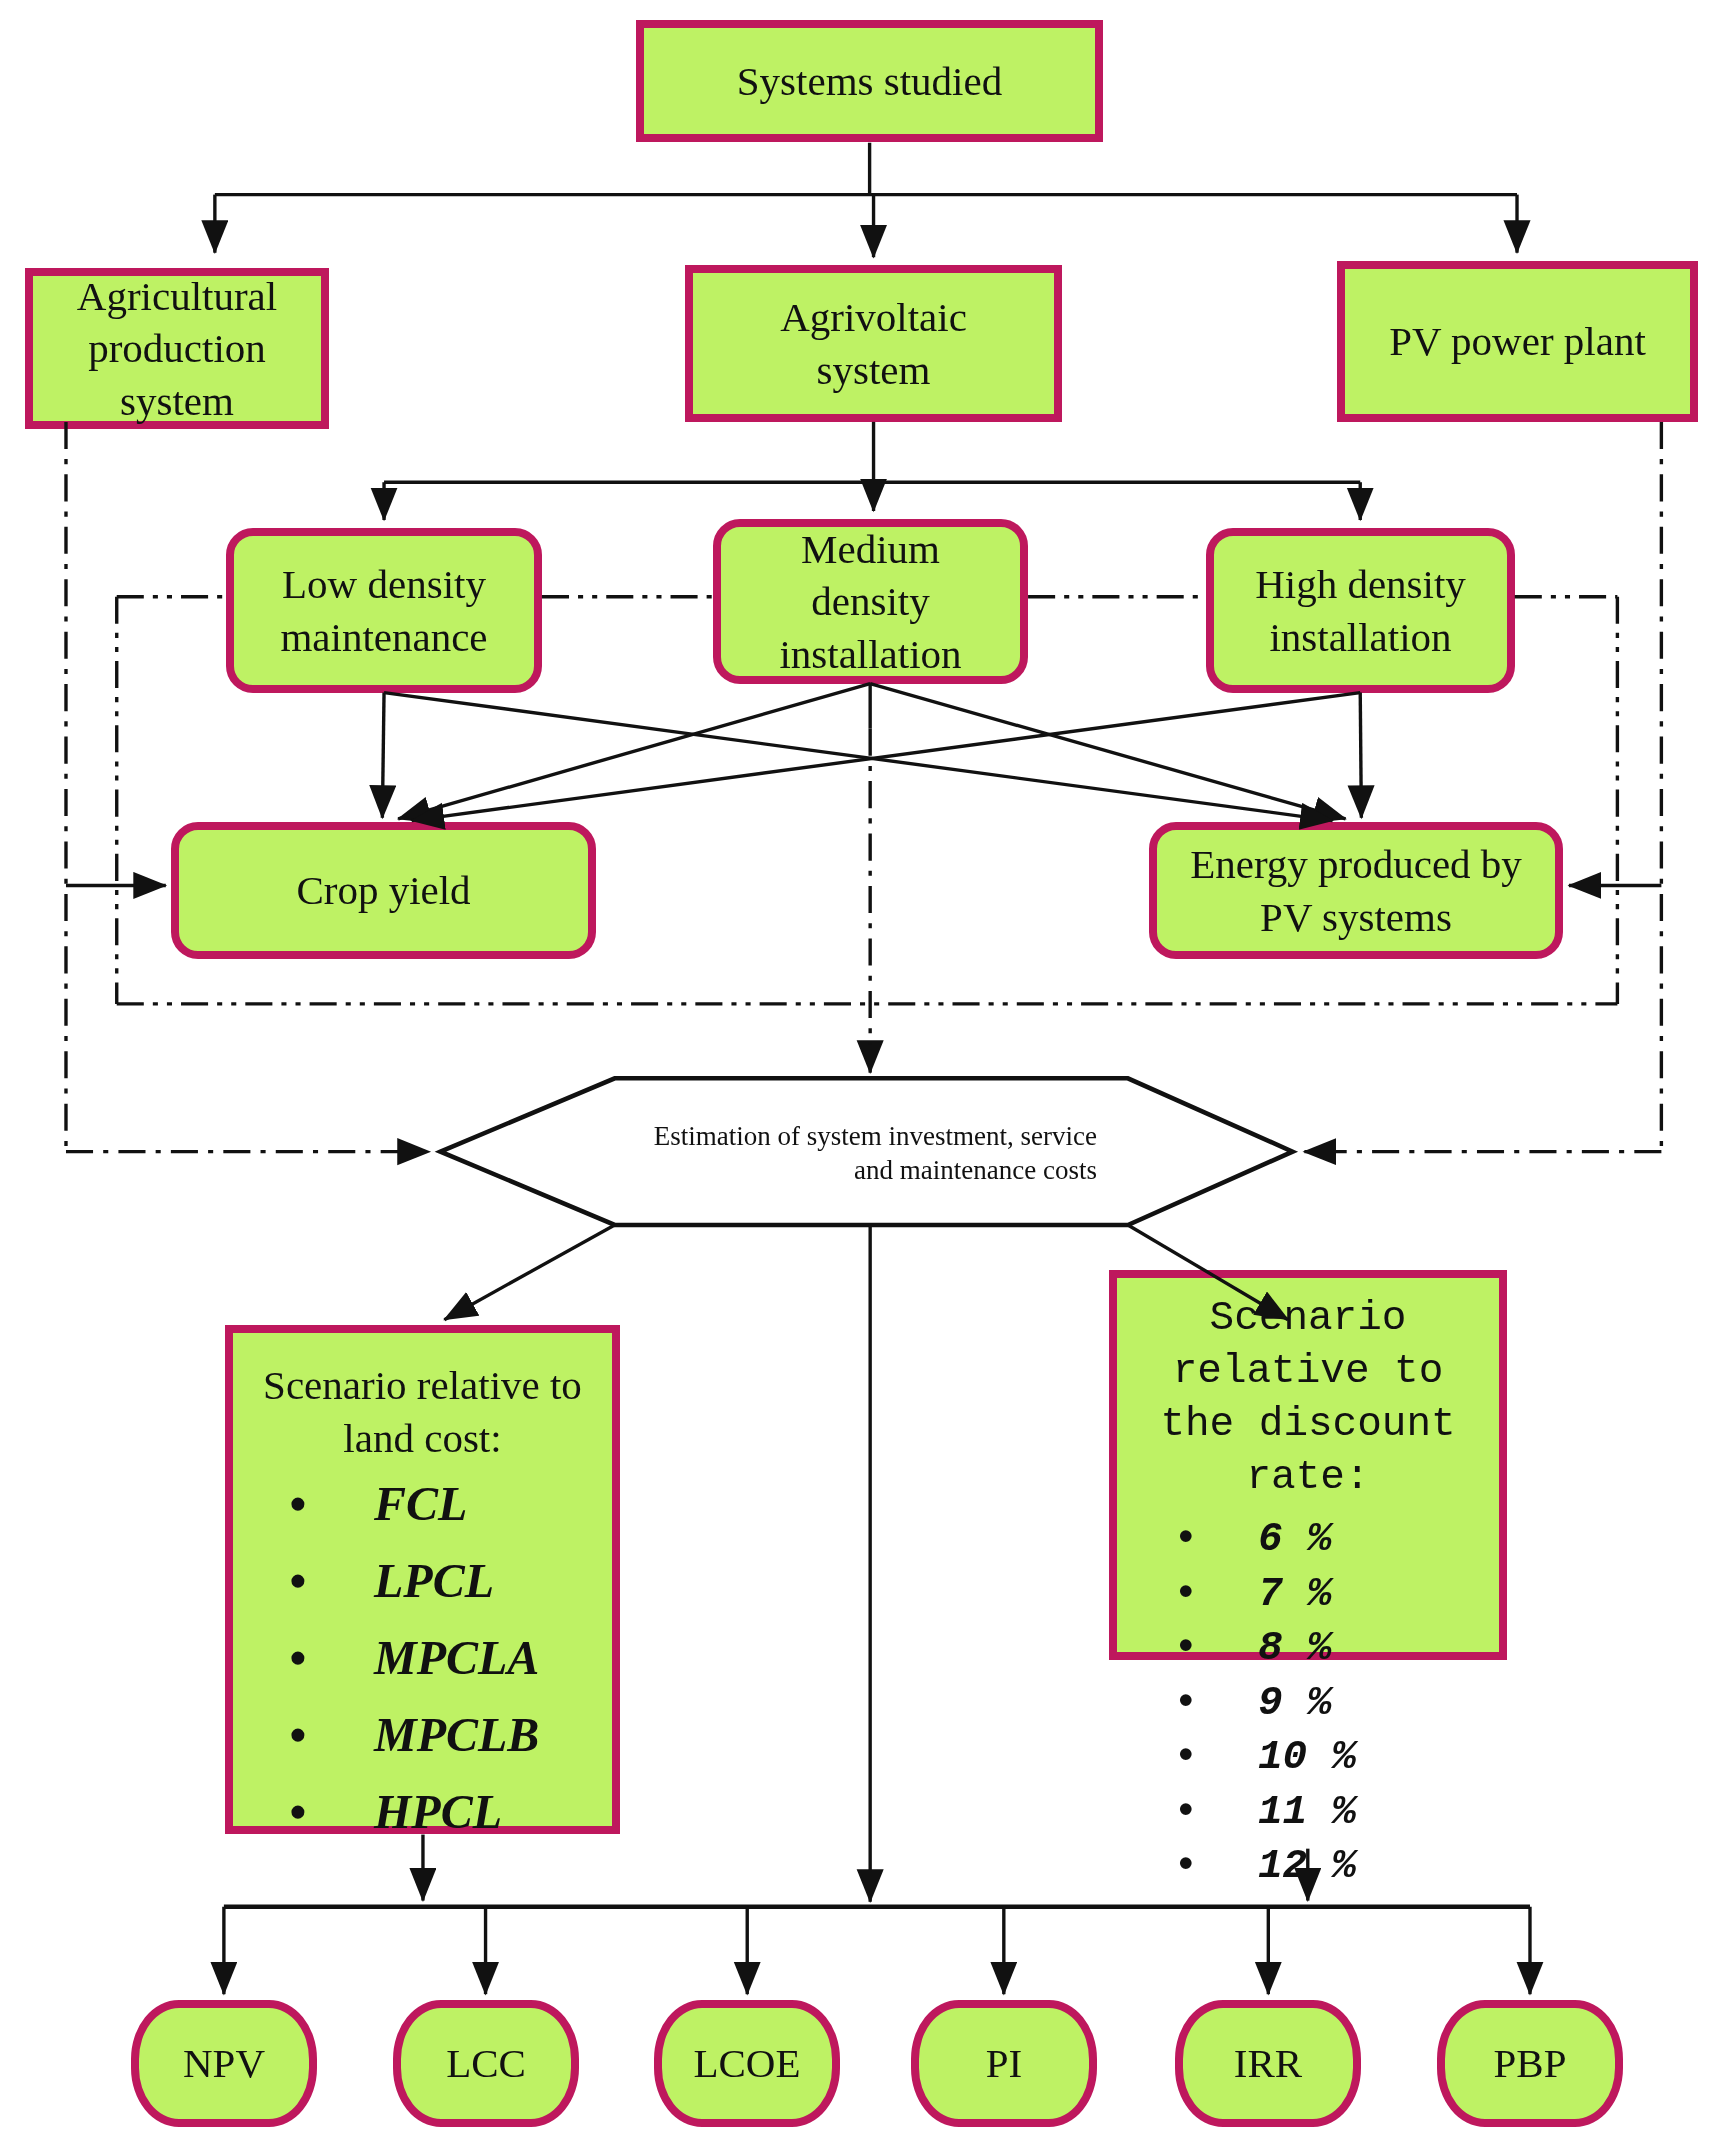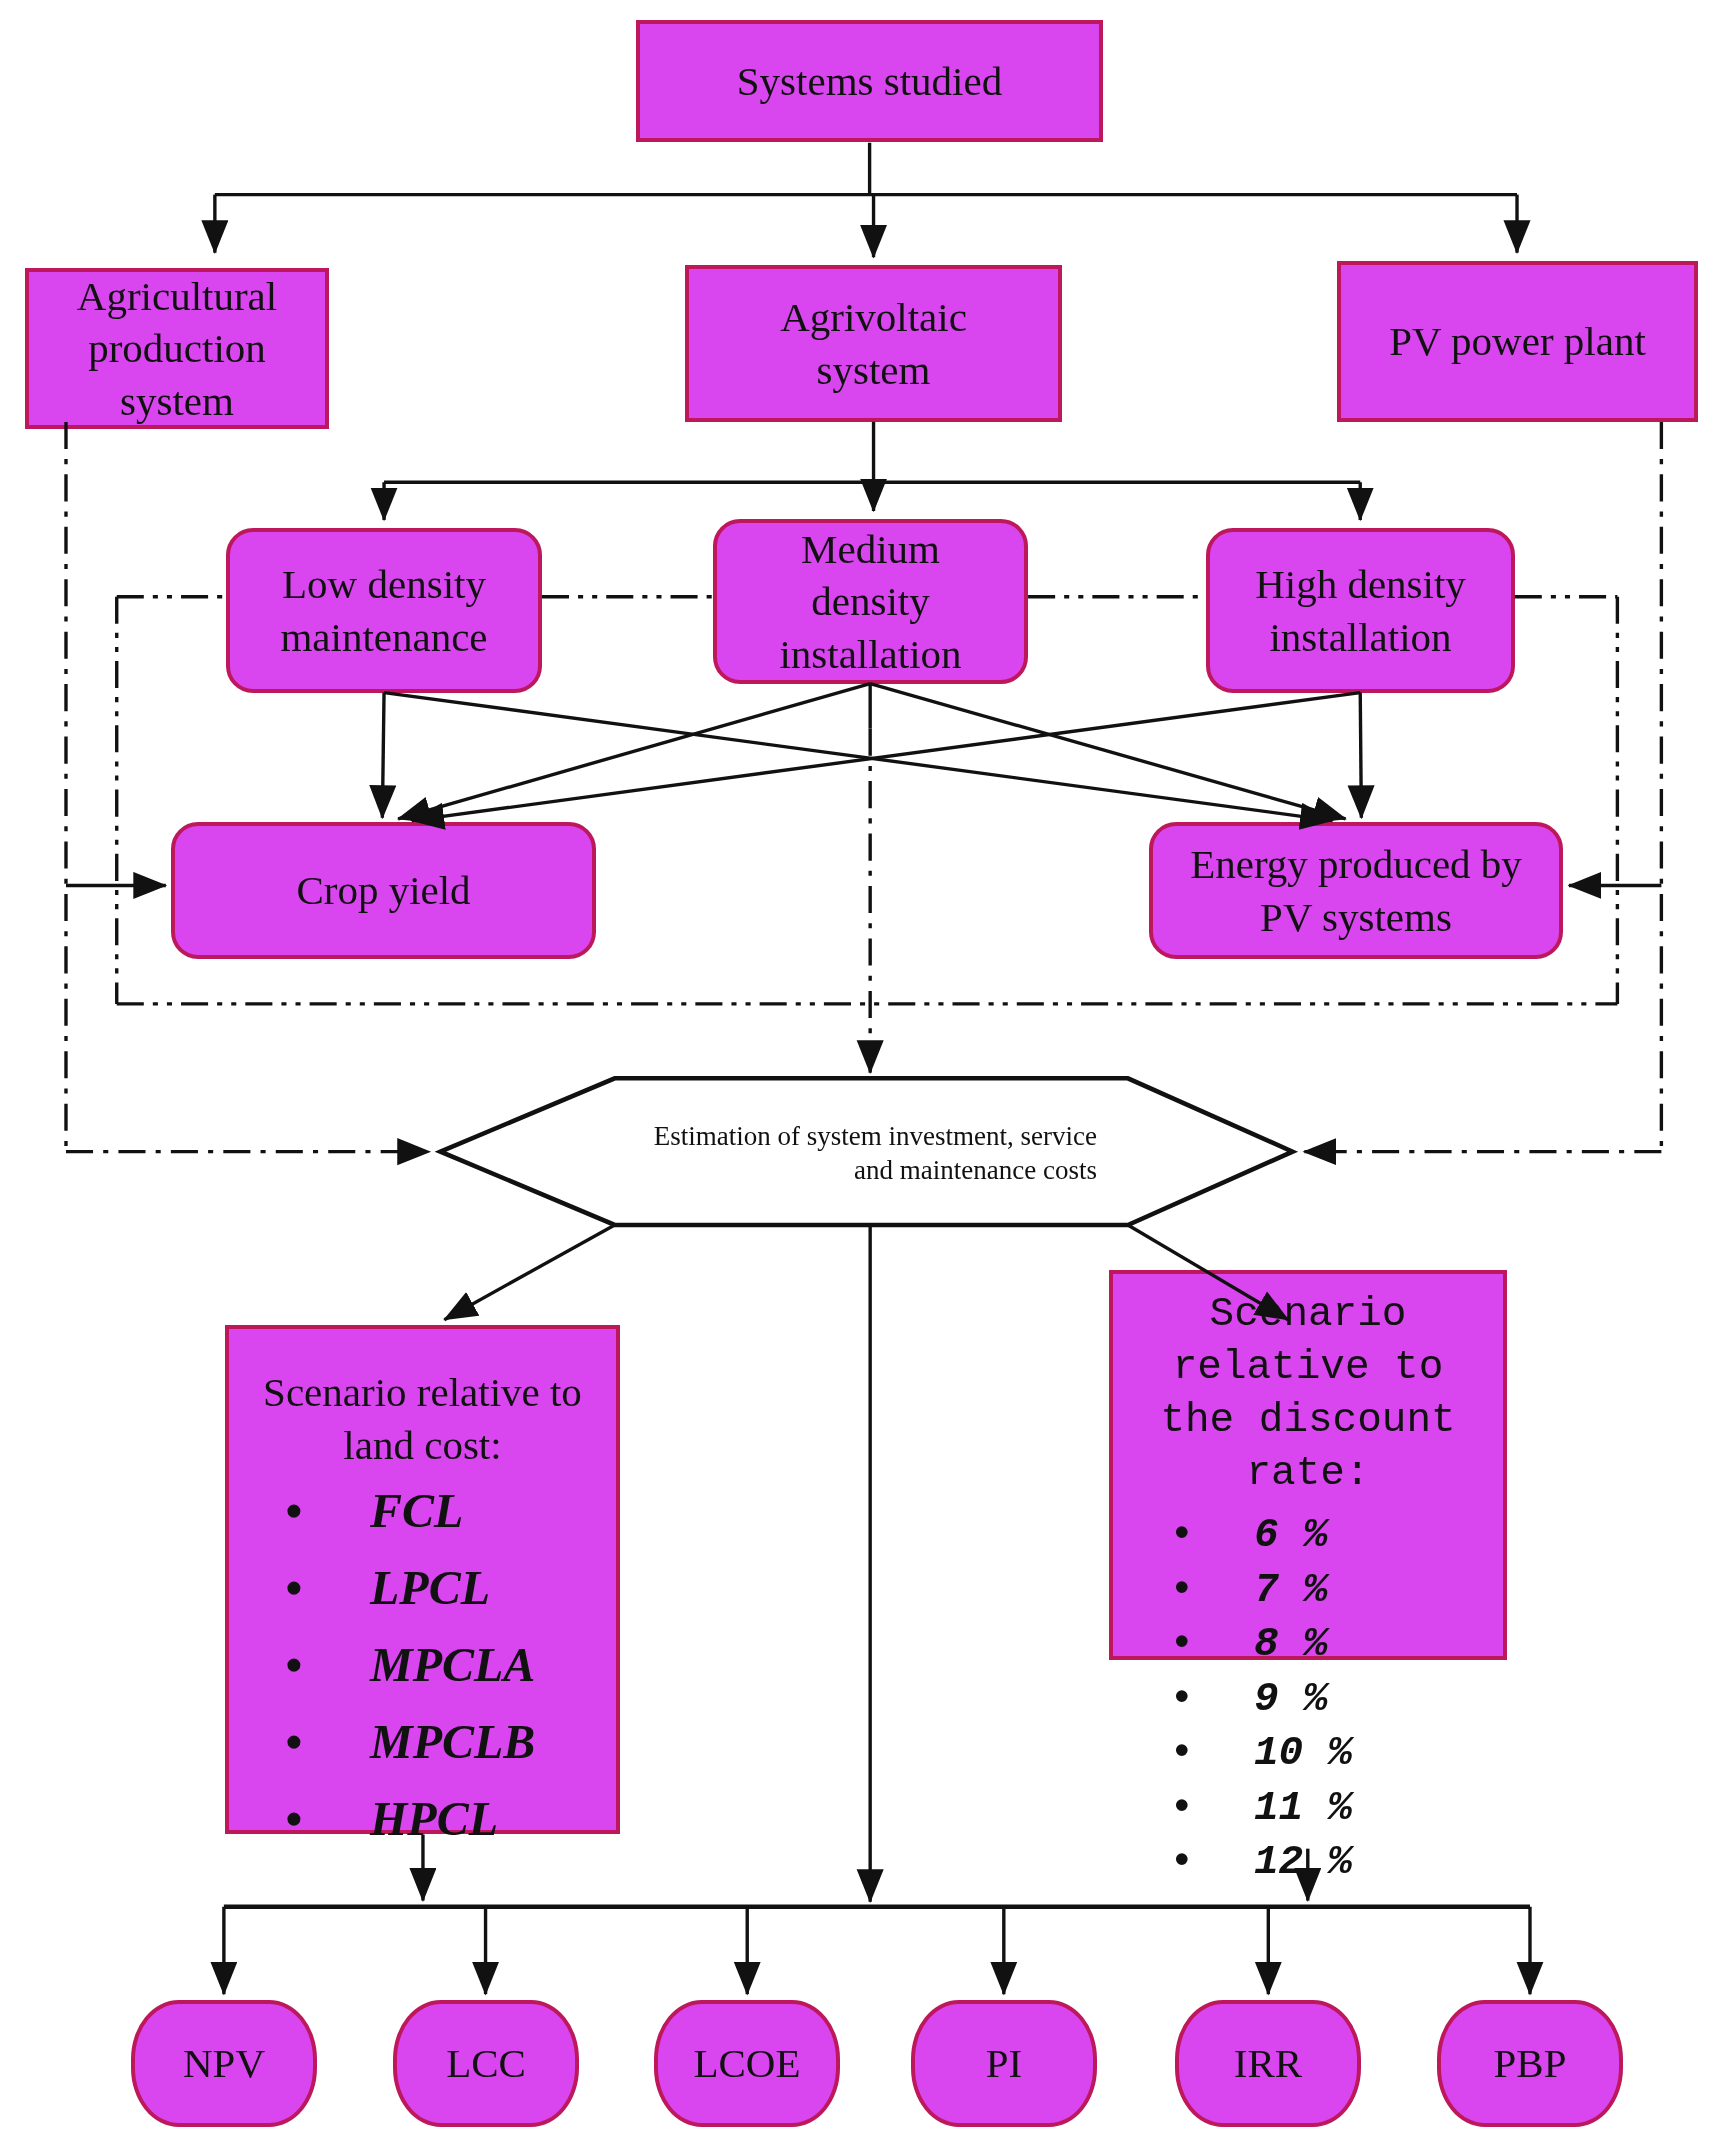--- a/index.html
+++ b/index.html
@@ -1,33 +1,33 @@
 <!DOCTYPE html>
 <html style="font-size:9px"><head>
 <meta charset="utf-8">
 <style>
   html,body{margin:0;padding:0;background:#ffffff;}
   #stage{position:relative;width:1733px;height:2129px;background:#fff;
          font-family:"Liberation Serif","DejaVu Serif",serif;color:#111;overflow:hidden;}
-  .box{position:absolute;box-sizing:border-box;border:4px solid #be185d;background:#d946ef;
+  .box{position:absolute;box-sizing:border-box;border:8px solid #be185d;background:#bef264;
        display:flex;align-items:center;justify-content:center;text-align:center;
        font-size:41px;line-height:1.28;}
   .rounded{border-radius:27px;}
   .barrel{border-radius:48px/59px;}
   .lbl{position:absolute;display:flex;align-items:center;justify-content:center;
        text-align:right;font-size:27px;line-height:1.25;z-index:5;pointer-events:none;}
   #overlay{position:absolute;left:0;top:0;z-index:3;pointer-events:none;}
   .scen{justify-content:flex-start;flex-direction:column;align-items:stretch;text-align:center;}
   .scen .title{font-size:41px;line-height:1.3;margin:0 auto;}
   .scen ul{list-style:none;margin:14.7px 0 0 0;padding:0 0 0 34px;text-align:left;}
   .scen li{position:relative;padding-left:107px;font-style:italic;font-weight:bold;}
   .scen li::before{content:"\2022";position:absolute;left:22.6px;font-style:normal;}
   #scenario-land li{font-size:48px;margin-bottom:29px;line-height:1.0;}
   #scenario-discount li{font-size:41px;margin-bottom:13.5px;line-height:1.0;}
-  #scenario-land .title{padding-top:37px;max-width:372px;}
+  #scenario-land .title{padding-top:26px;max-width:372px;}
   #scenario-discount .title{padding-top:13.5px;max-width:338px;}
 </style>
 </head>
 <body>
 
 <div id="stage">
 
   <div class="box" style="left:636px;top:20.3px;width:467px;height:122px;">
     <span>Systems studied</span>
   </div>

